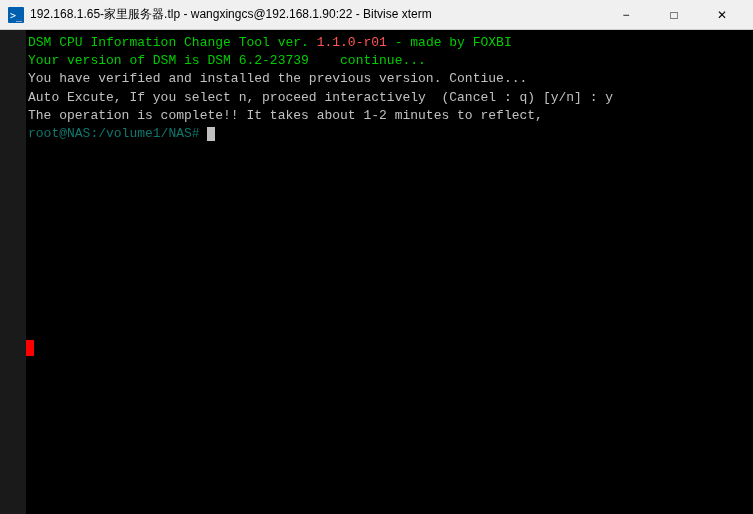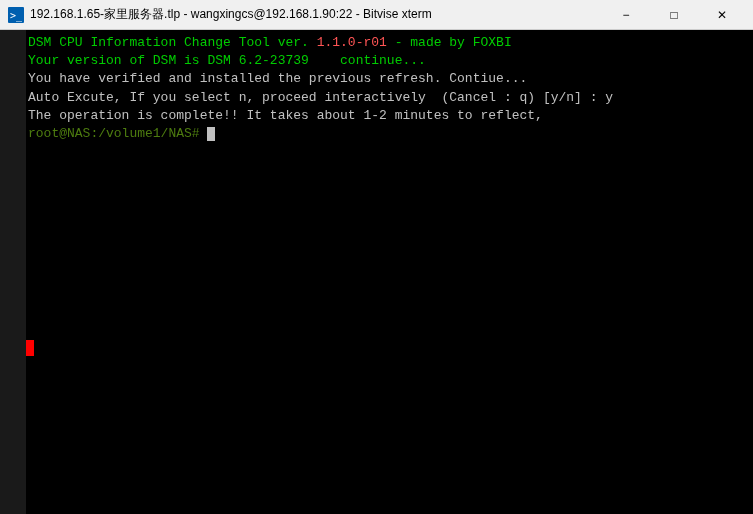--- a/index.html
+++ b/index.html
@@ -135,23 +135,23 @@
 </div>
 
 <div class="terminal" id="terminal-body">
   <div class="left-marker"></div>
   <div id="terminal-lines">
       <div class="line"><span style="color: rgb(0, 204, 0);">DSM CPU Information Change Tool ver. </span><span style="color: rgb(255, 85, 85);">1.1.0-r01</span><span style="color: rgb(0, 204, 0);"> - made by FOXBI</span></div>
       <div class="line"><span style="color: rgb(192, 192, 192);"></span></div>
       <div class="line"><span style="color: rgb(0, 204, 0);">Your version of DSM is DSM 6.2-23739    continue...</span></div>
       <div class="line"><span style="color: rgb(192, 192, 192);"></span></div>
       <div class="line"><span style="color: rgb(192, 192, 192);"></span></div>
-      <div class="line"><span style="color: rgb(192, 192, 192);">You have verified and installed the previous refresh. Contiue...</span></div>
+      <div class="line"><span style="color: rgb(192, 192, 192);">You have verified and installed the previous version. Contiue...</span></div>
       <div class="line"><span style="color: rgb(192, 192, 192);"></span></div>
       <div class="line"><span style="color: rgb(192, 192, 192);">Auto Excute, If you select n, proceed interactively  (Cancel : q) [y/n] : y</span></div>
       <div class="line"><span style="color: rgb(192, 192, 192);"></span></div>
       <div class="line"><span style="color: rgb(192, 192, 192); text-align: right;">The operation is complete!! It takes about 1-2 minutes to reflect,</span></div>
-      <div class="line"><span style="color: #4d7c0f;">root@NAS:/volume1/NAS# </span><span class="cursor"></span></div>
+      <div class="line"><span style="color: #0f766e;">root@NAS:/volume1/NAS# </span><span class="cursor"></span></div>
     </div>
   <div class="scrollbar">
     <div class="scrollbar-thumb"></div>
   </div>
 </div>
 
 </body></html>

